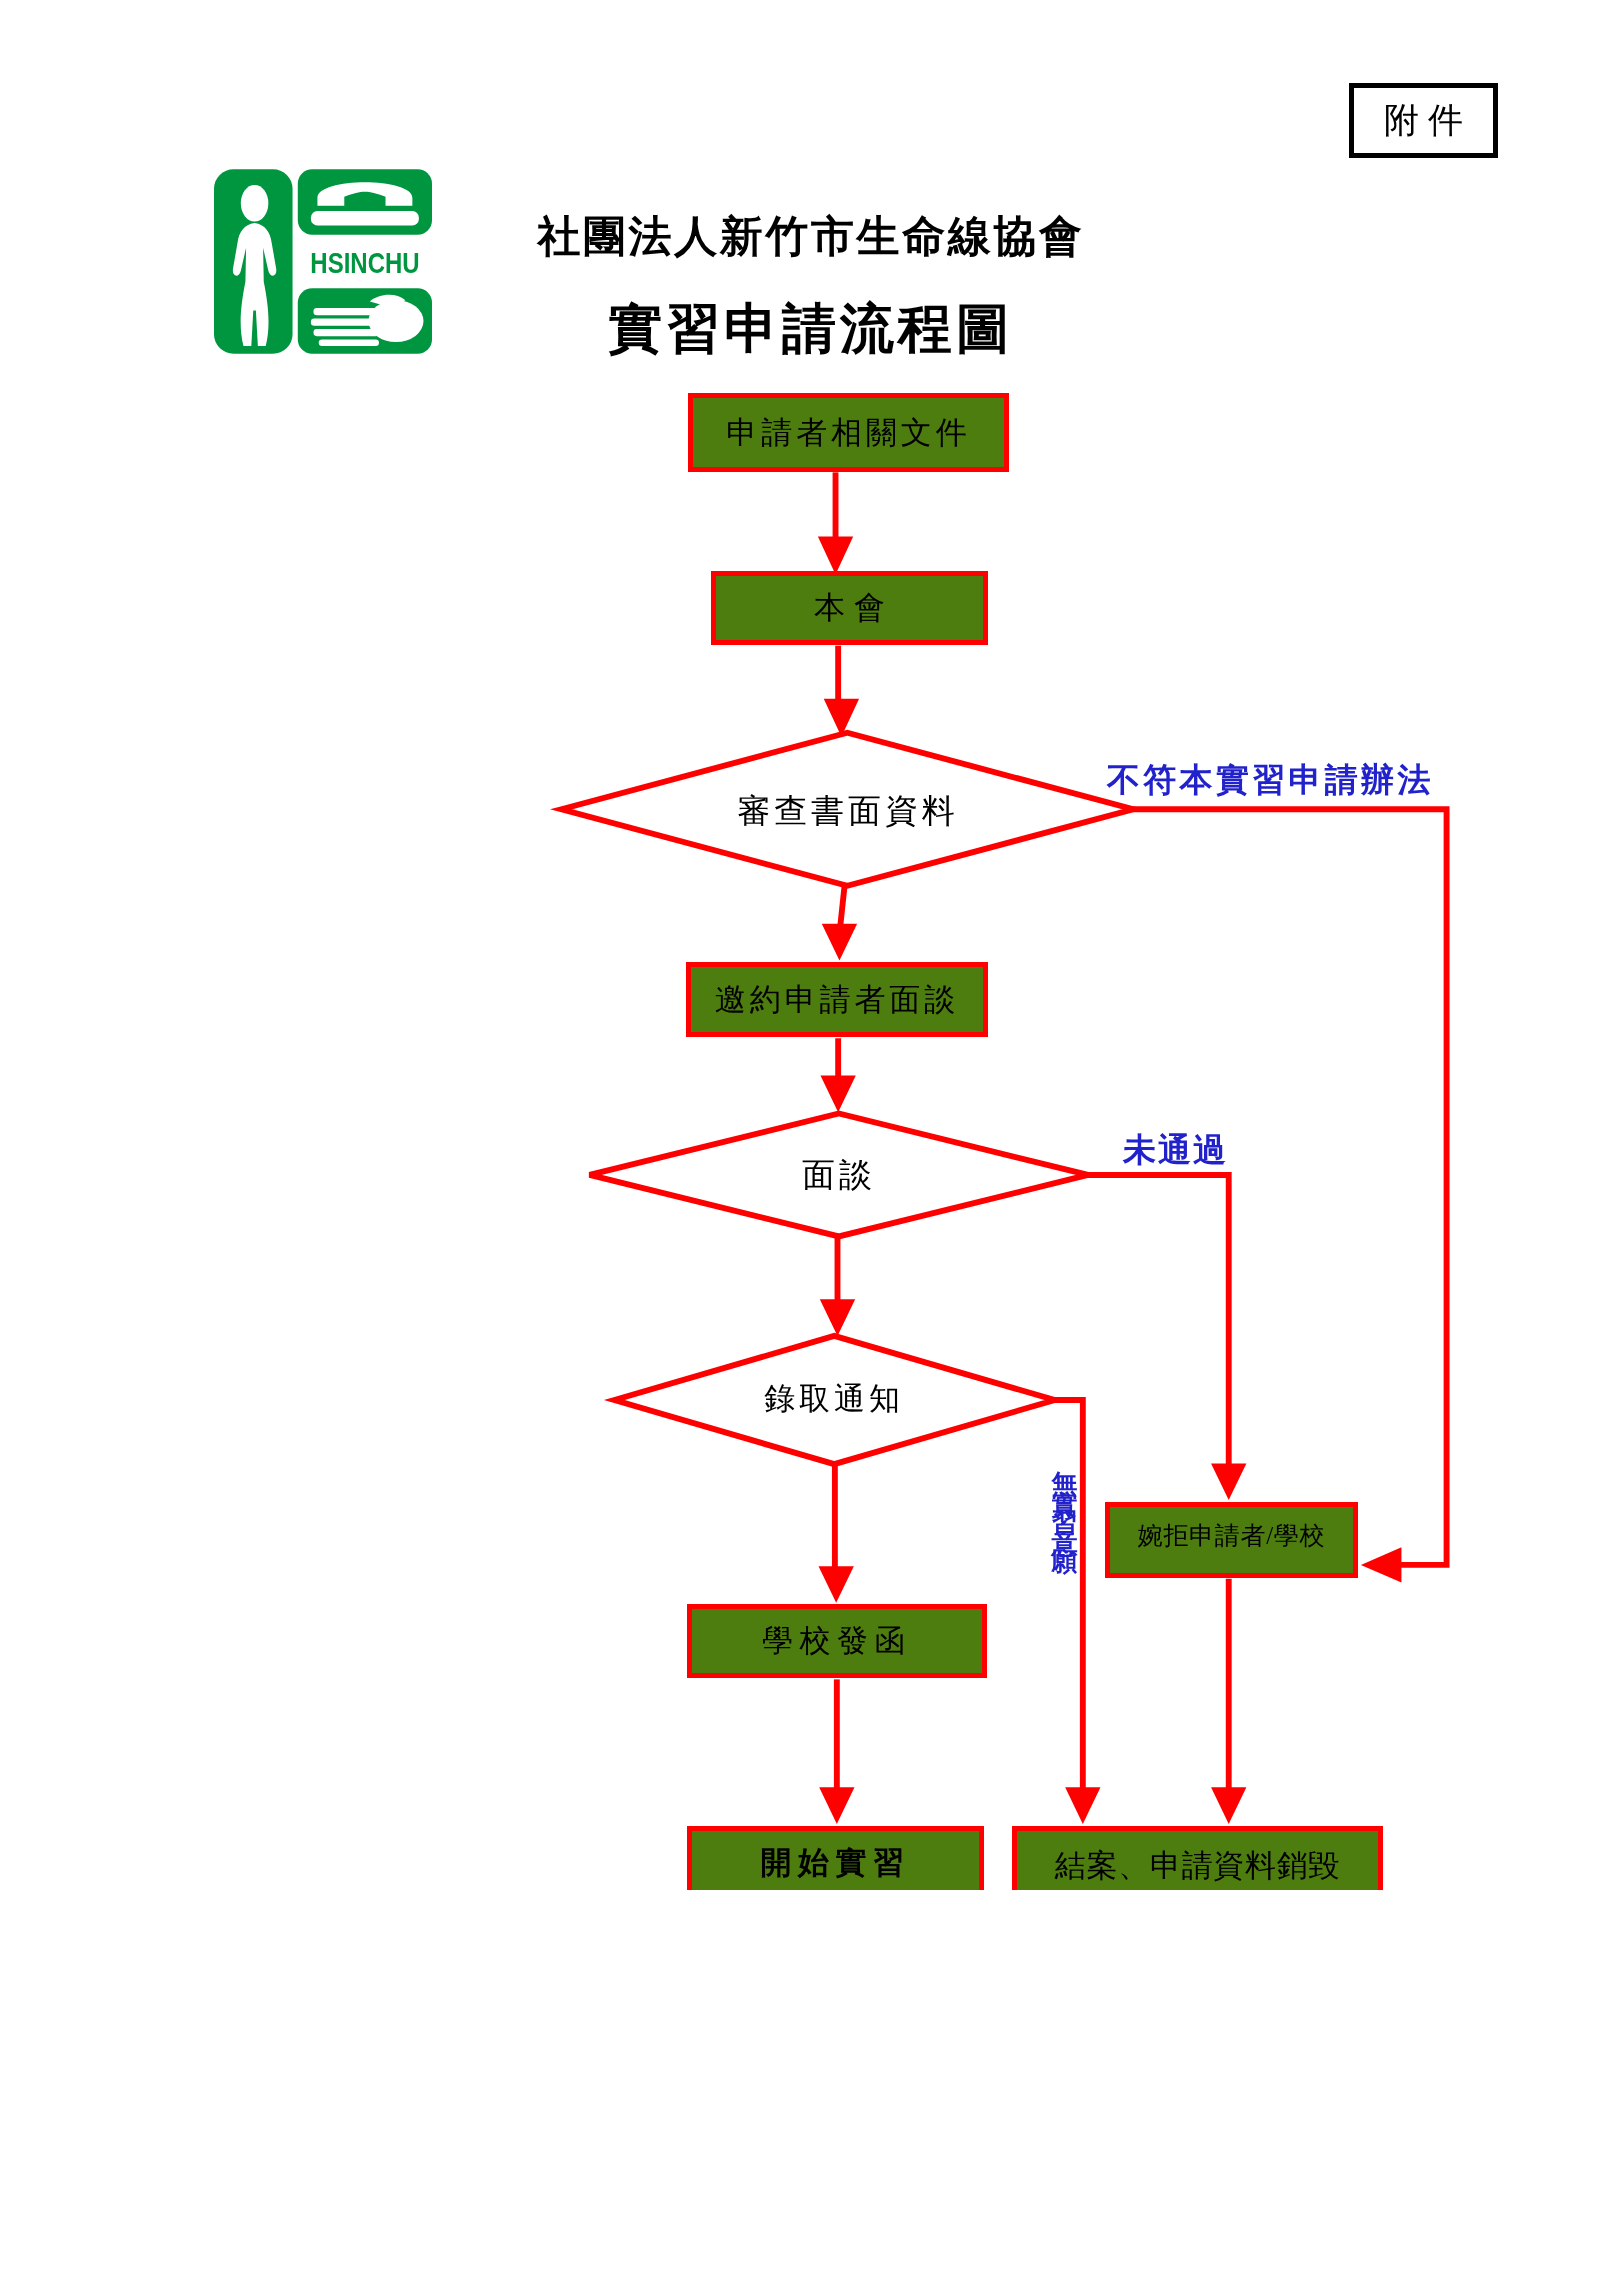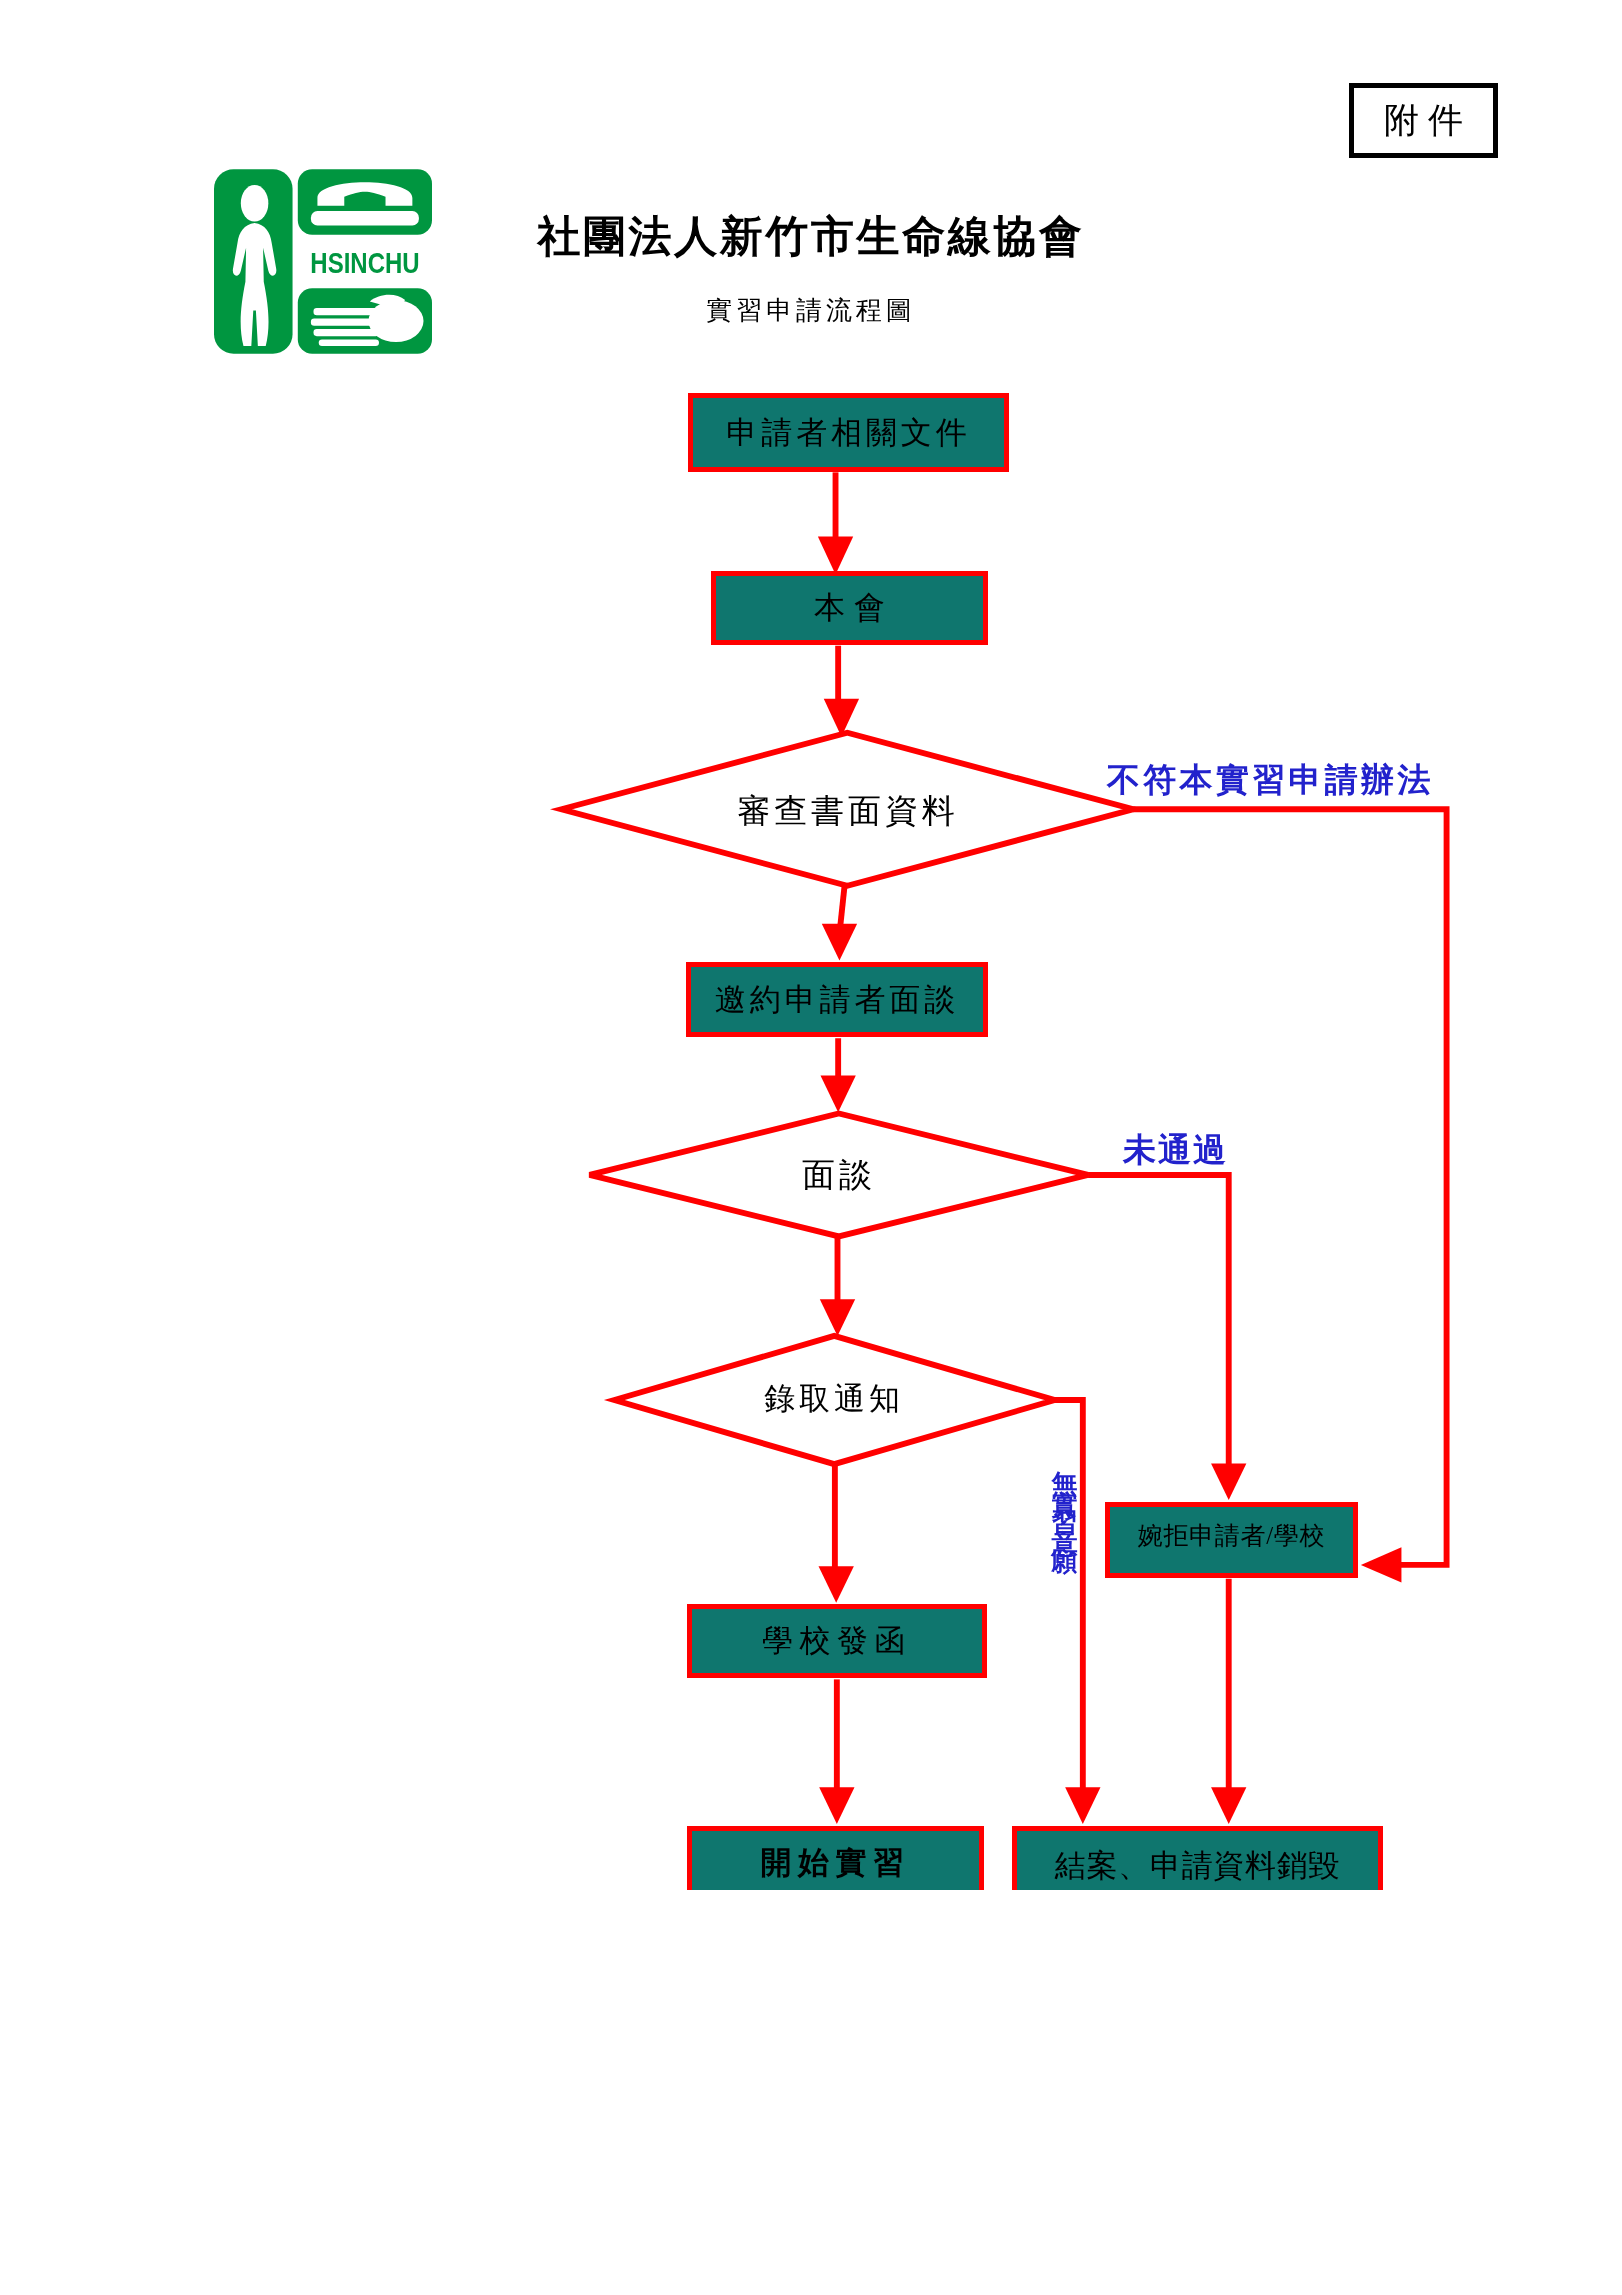--- a/index.html
+++ b/index.html
@@ -30,30 +30,30 @@
     font-weight:bold;font-size:30px;color:var(--logo_green);
     transform:scaleX(0.80);transform-origin:center;white-space:nowrap;
   }
   
   .title{
     position:absolute;left:0;top:208px;width:1622px;text-align:center;
     font-size:43px;font-weight:700;letter-spacing:2.6px;
   }
   .subtitle{
     position:absolute;left:0;top:293px;width:1622px;text-align:center;
-    font-size:26px;font-weight:400;letter-spacing:3.9px;
+    font-size:54px;font-weight:700;letter-spacing:3.9px;
   }
   
   .connectors{position:absolute;left:0;top:0;}
   .conn{stroke:var(--accent_red);stroke-width:9;fill:none;}
   .arrowhead{fill:var(--accent_red);stroke:none;}
   .diamond{stroke:var(--accent_red);stroke-width:9;fill:#ffffff;}
   
   .fbox{
-    position:absolute;border:5.9px solid var(--accent_red);background:#0f766e;
+    position:absolute;border:5.9px solid var(--accent_red);background:#4d7c0f;
     display:flex;align-items:center;justify-content:center;
     font-size:31px;letter-spacing:3.9px;text-align:center;white-space:nowrap;
   }
   .b1{left:688px;top:393px;width:321px;height:79px;}
   .b2{left:711px;top:571px;width:277px;height:74px;letter-spacing:9.2px;padding-left:9.2px;}
   .b3{left:686px;top:962px;width:302px;height:75px;}
   .b4{left:687px;top:1604px;width:300px;height:74px;letter-spacing:6.5px;}
   .b5{left:687px;top:1826px;width:297px;height:73px;letter-spacing:6.5px;font-weight:bold;}
   .b6{left:1012px;top:1826px;width:371px;height:79px;font-size:31px;letter-spacing:0.7px;}
   .b7{left:1105px;top:1502px;width:253px;height:76px;font-size:25px;letter-spacing:0.7px;align-items:flex-start;padding-top:11.8px;}

